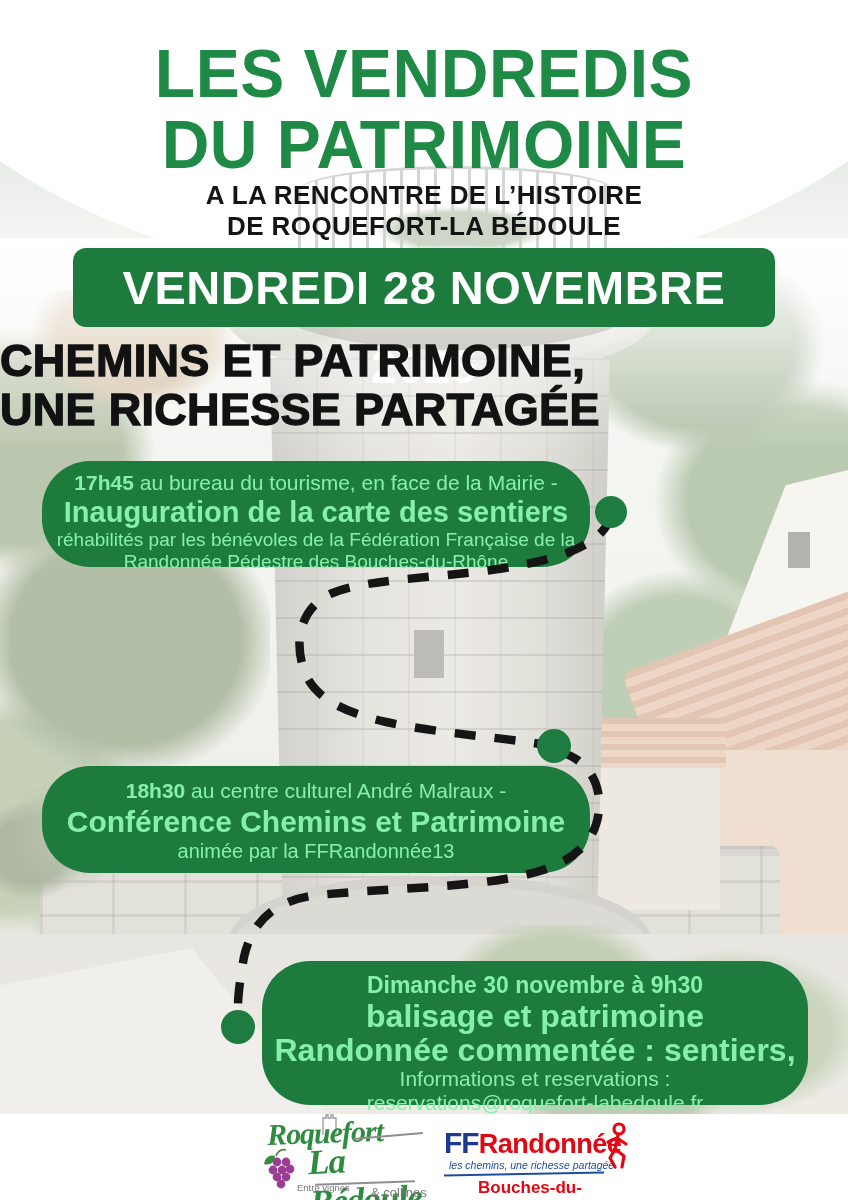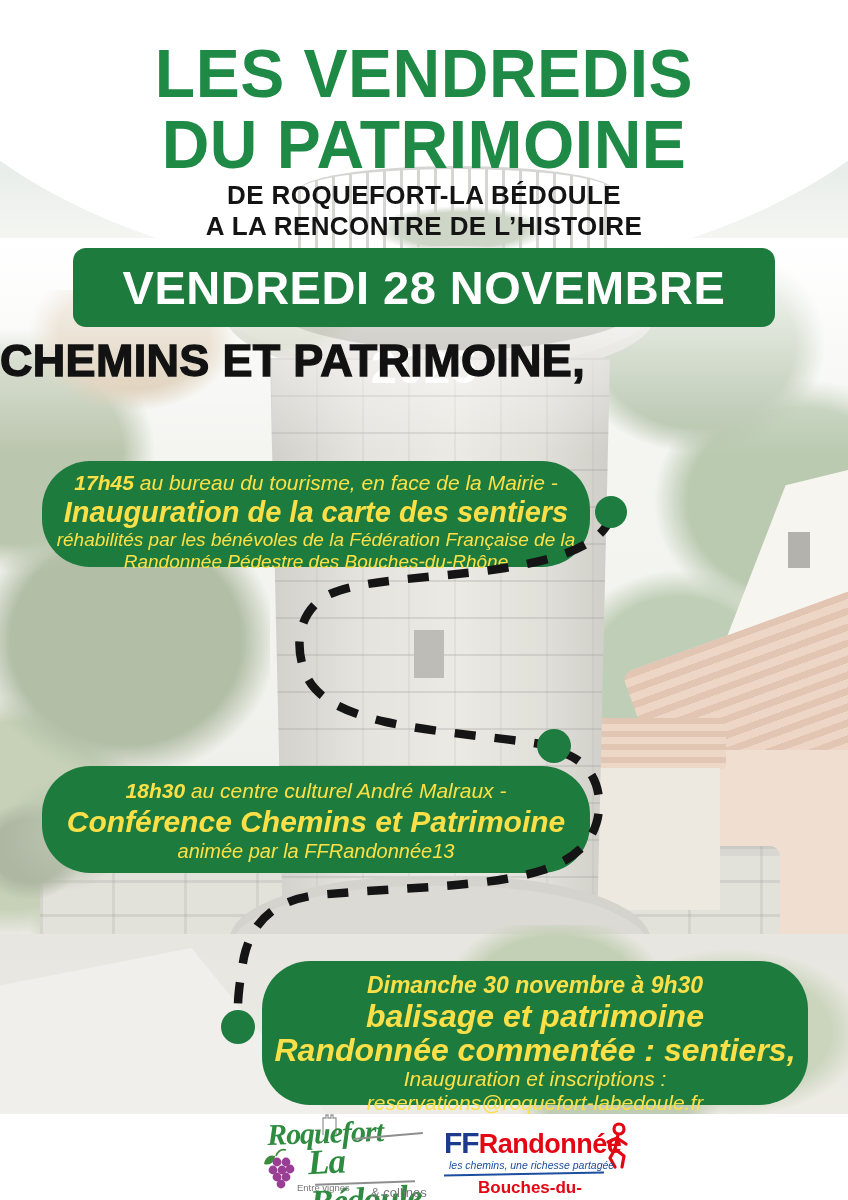--- a/index.html
+++ b/index.html
@@ -89,21 +89,21 @@
   
   .title{left:0;top:40px;width:848px;text-align:center;font-weight:700;letter-spacing:.5px;
     font-size:66px;line-height:69px;color:#1e8a46;transform:scaleY(1.04);}
   .subtitle{left:0;top:180px;width:848px;text-align:center;font-weight:700;
     font-size:26px;line-height:31px;color:#141414;letter-spacing:.4px;}
   .banner{left:73px;top:248px;width:702px;height:79px;background:#1e7b3e;border-radius:13px;
     color:#fff;font-weight:700;font-size:47px;line-height:79px;text-align:center;letter-spacing:.5px;}
   .theme{left:0;top:336px;width:824px;font-weight:700;font-size:45px;line-height:49px;
     color:#121212;-webkit-text-stroke:1.3px #121212;letter-spacing:.3px;}
 
-  .ebox{background:#1e7b3e;border-radius:48px;color:#fde047;text-align:center;font-style:italic;}
+  .ebox{background:#1e7b3e;border-radius:48px;color:#86efac;text-align:center;}
   .ebox .intro{font-size:21px;line-height:26px;}
   .ebox .intro b{font-weight:700;}
   .ebox .etitle{font-weight:700;font-size:29px;line-height:33px;}
   .ebox .edetail{font-size:19px;line-height:22px;}
   .box1{left:42px;top:461px;width:548px;height:97px;padding-top:9px;}
   .box2{left:42px;top:766px;width:548px;height:95px;padding-top:12px;}
   .box2 .etitle{font-size:30px;line-height:35px;}
   .box2 .edetail{font-size:20px;line-height:24px;}
   .box3{left:262px;top:961px;width:546px;height:133px;padding-top:11px;}
   .box3 .intro{font-weight:700;font-size:23px;line-height:27px;}
@@ -174,46 +174,47 @@
     <div class="railing"></div>
     <div class="veg"></div>
     <div class="cornice-faint"></div>
   </div>
 
   <div class="abs title">
     <div>LES VENDREDIS</div>
     <div>DU PATRIMOINE</div>
   </div>
   <div class="abs subtitle">
+    <div>A LA RENCONTRE DE L’HISTOIRE</div>
     <div>DE ROQUEFORT-LA BÉDOULE</div>
-    <div>A LA RENCONTRE DE L’HISTOIRE</div>
   </div>
   <div class="abs banner">VENDREDI 28 NOVEMBRE 2025</div>
   <div class="abs theme">
     <div>CHEMINS ET PATRIMOINE,</div>
+    <div>UNE RICHESSE PARTAGÉE</div>
   </div>
 
   <div class="abs ebox box1">
     <div class="intro"><b>17h45</b><span> au bureau du tourisme, en face de la Mairie -</span></div>
     <div class="etitle">Inauguration de la carte des sentiers</div>
     <div class="edetail">réhabilités par les bénévoles de la Fédération Française de la</div>
     <div class="edetail">Randonnée Pédestre des Bouches-du-Rhône</div>
   </div>
 
   <div class="abs ebox box2">
     <div class="intro"><b>18h30</b><span> au centre culturel André Malraux -</span></div>
     <div class="etitle">Conférence Chemins et Patrimoine</div>
     <div class="edetail">animée par la FFRandonnée13</div>
   </div>
 
   <div class="abs ebox box3">
     <div class="intro">Dimanche 30 novembre à 9h30</div>
     <div class="etitle">balisage et patrimoine</div>
     <div class="etitle">Randonnée commentée : sentiers,</div>
-    <div class="edetail">Inauguration et inscriptions :</div>
+    <div class="edetail">Informations et reservations :</div>
     <div class="edetail">reservations@roquefort-labedoule.fr</div>
   </div>
 
   <div class="abs footer"></div>
   <div class="abs rq-logo">
     <svg class="rq-tower-svg" width="22" height="22" viewBox="0 0 22 22">
       <path d="M4 21 L4 4 L7 4 L7 1 L9 1 L9 4 L12 4 L12 1 L14 1 L14 4 L17 4 L17 21" fill="none" stroke="#9a9a9a" stroke-width="1.3"></path>
     </svg>
     <div class="rq-n1">Roquefort</div>
     <div class="rq-stroke1"></div>

